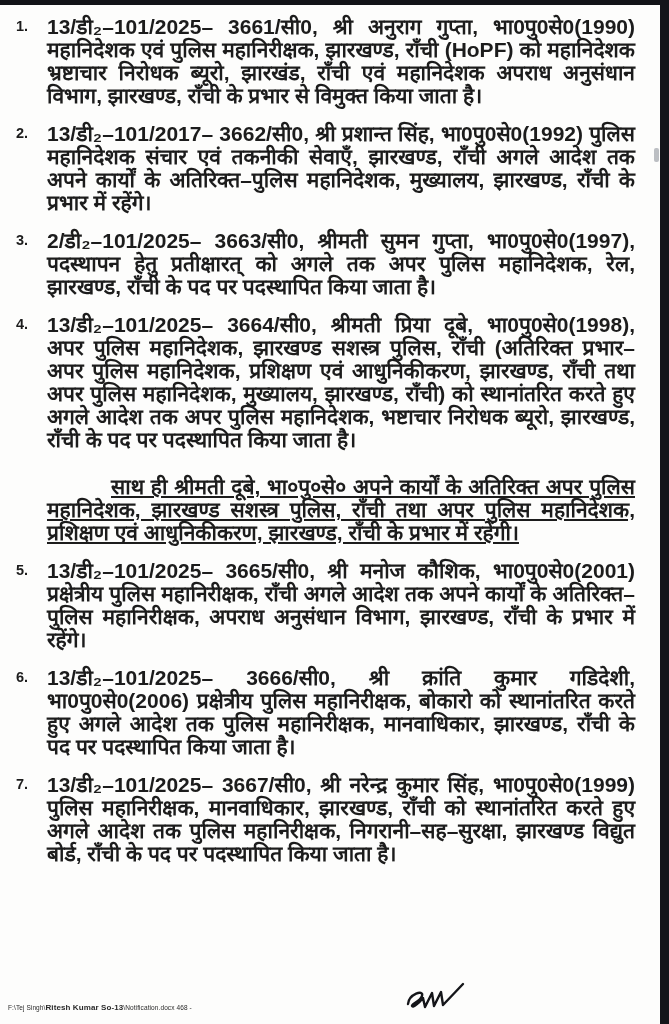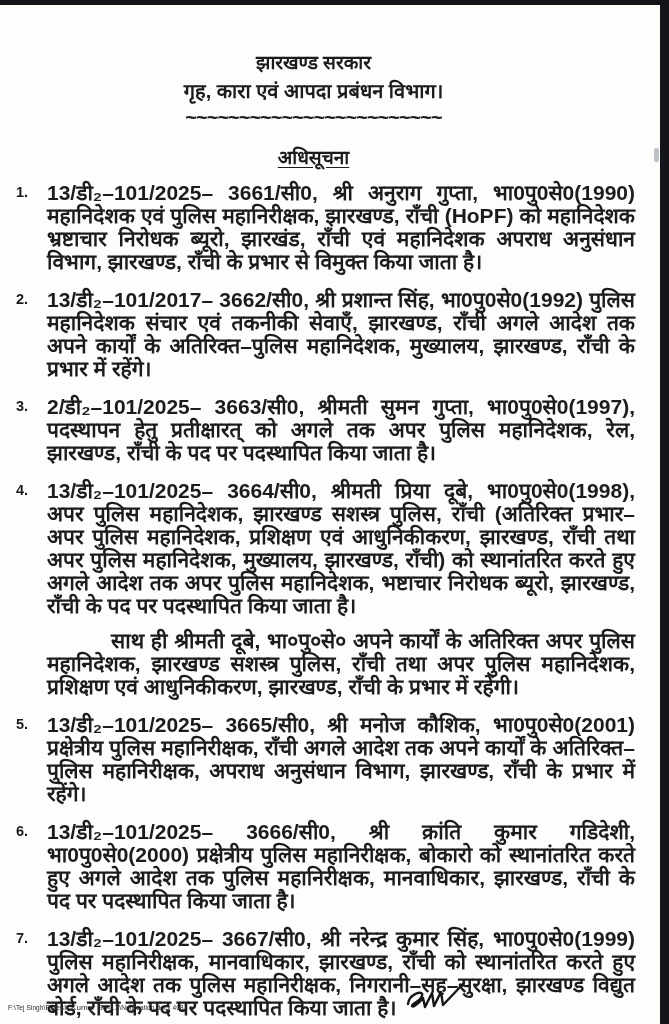--- a/index.html
+++ b/index.html
@@ -61,53 +61,46 @@
   .item-number {
     font-size:14.5px; font-weight:600; line-height:23px;
     padding-left:2px;
   }
   .item-text, .item-continuation {
     font-size:21px; font-weight:600; line-height:23px;
     text-align:justify;
     text-align-last:left;
   }
   .item-continuation {
-    margin-top:12px;
+    margin-top:24px;
     text-indent:64px;
+    text-decoration:underline;
   }
   .footer-path {
     position:absolute; left:8px; bottom:12px;
     font-size:6.5px; color:#2a2a2a; letter-spacing:0.1px;
     white-space:nowrap;
   }
-  .footer-path .bold-part { font-size:8px; font-weight:400; }
+  .footer-path .bold-part { font-size:8px; font-weight:700; }
   .signature {
     position:absolute; left:398px; bottom:4px;
     width:78px; height:44px;
   }
 </style>
 </head>
 <body>
 
 <div class="doc">
 
   <div class="scan-topbar"></div>
   <div class="scan-rightbar"></div>
   <div class="scan-edge-mark"></div>
 
   <div class="content">
 
-    <div class="header-block">
-      <div class="gov-title">झारखण्ड सरकार</div>
-      <div class="dept-title">गृह, कारा एवं आपदा प्रबंधन विभाग।</div>
-      <div class="tilde-divider">~~~~~~~~~~~~~~~~~~~~~~~~</div>
-      <div>
-        <span class="notif-title">अधिसूचना</span>
-      </div>
-    </div>
 
 
     <div class="items">
 
       <div class="item">
         <div class="item-number">1.</div>
         <div class="item-text">13/डी₂–101/2025–  3661/सी0, श्री अनुराग गुप्ता, भा0पु0से0(1990) महानिदेशक एवं पुलिस महानिरीक्षक, झारखण्ड, राँची (HoPF) को महानिदेशक भ्रष्टाचार निरोधक ब्यूरो, झारखंड, राँची एवं महानिदेशक अपराध अनुसंधान विभाग, झारखण्ड, राँची के प्रभार से विमुक्त किया जाता है।</div>
       </div>
 
       <div class="item">
@@ -128,21 +121,21 @@
         </div>
       </div>
 
       <div class="item">
         <div class="item-number">5.</div>
         <div class="item-text">13/डी₂–101/2025–  3665/सी0, श्री मनोज कौशिक, भा0पु0से0(2001) प्रक्षेत्रीय पुलिस महानिरीक्षक, राँची अगले आदेश तक अपने कार्यों के अतिरिक्त–पुलिस महानिरीक्षक, अपराध अनुसंधान विभाग, झारखण्ड, राँची के प्रभार में रहेंगे।</div>
       </div>
 
       <div class="item">
         <div class="item-number">6.</div>
-        <div class="item-text">13/डी₂–101/2025–  3666/सी0, श्री क्रांति कुमार गडिदेशी, भा0पु0से0(2000) प्रक्षेत्रीय पुलिस महानिरीक्षक, बोकारो को स्थानांतरित करते हुए अगले आदेश तक पुलिस महानिरीक्षक, मानवाधिकार, झारखण्ड, राँची के पद पर पदस्थापित किया जाता है।</div>
+        <div class="item-text">13/डी₂–101/2025–  3666/सी0, श्री क्रांति कुमार गडिदेशी, भा0पु0से0(2006) प्रक्षेत्रीय पुलिस महानिरीक्षक, बोकारो को स्थानांतरित करते हुए अगले आदेश तक पुलिस महानिरीक्षक, मानवाधिकार, झारखण्ड, राँची के पद पर पदस्थापित किया जाता है।</div>
       </div>
 
       <div class="item">
         <div class="item-number">7.</div>
         <div class="item-text">13/डी₂–101/2025–  3667/सी0, श्री नरेन्द्र कुमार सिंह, भा0पु0से0(1999) पुलिस महानिरीक्षक, मानवाधिकार, झारखण्ड, राँची को स्थानांतरित करते हुए अगले आदेश तक पुलिस महानिरीक्षक, निगरानी–सह–सुरक्षा, झारखण्ड विद्युत बोर्ड, राँची के पद पर पदस्थापित किया जाता है।</div>
       </div>
 
     </div>
   </div>
 

